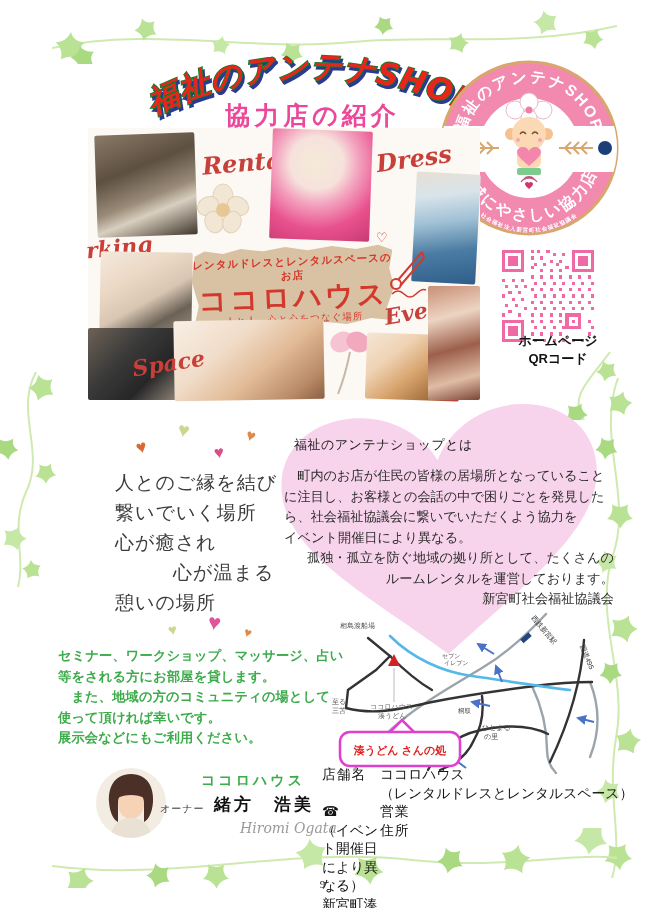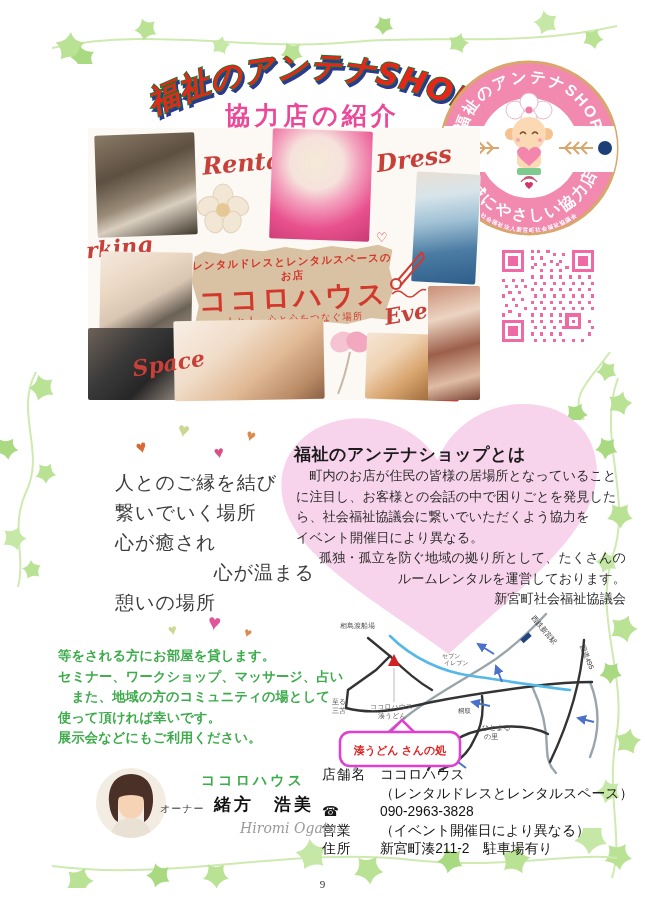--- a/index.html
+++ b/index.html
@@ -33,26 +33,26 @@
     clip-path:polygon(2% 8%,7% 2%,16% 6%,25% 1%,36% 5%,47% 1%,58% 6%,70% 2%,82% 7%,93% 3%,100% 10%,98% 32%,100% 55%,96% 80%,99% 96%,88% 92%,76% 98%,62% 93%,48% 99%,34% 94%,20% 99%,8% 94%,0% 97%,3% 68%,0% 38%);
   }
   #banner .b1{margin-top:9px;font-size:10.5px;font-weight:bold;letter-spacing:1px;}
   #banner .b2{font-size:28px;font-weight:bold;letter-spacing:3px;line-height:30px;}
   #banner .b3{font-size:9.5px;letter-spacing:1px;}
   
   #qr-caption{left:498px;top:332px;width:120px;text-align:center;font-weight:bold;
     font-size:13px;line-height:18px;color:#111;}
   
   #heart-wrap{left:268px;top:396px;width:352px;height:276px;}
-  #heart-heading{left:294px;top:436px;font-size:17px;font-weight:bold;color:#1c1c1c;letter-spacing:.5px;margin-top:7px;}
-  #heart-body{left:296px;top:466px;width:330px;font-size:13.2px;line-height:20.5px;color:#2e2e2e;}
+  #heart-heading{left:294px;top:436px;font-size:13px;font-weight:normal;color:#1c1c1c;letter-spacing:.5px;}
+  #heart-body{left:284px;top:466px;width:330px;font-size:13.2px;line-height:20.5px;color:#2e2e2e;}
   #heart-body .c{text-align:right;}
   
   #poem{left:115px;top:468px;width:200px;font-size:19px;line-height:30px;color:#3c3c3c;letter-spacing:1px;}
-  #poem .indent{padding-left:58px;text-align:right;}
+  #poem .indent{padding-left:58px;}
   .heart-doodle{position:absolute;pointer-events:none;}
   .heart-doodle span{position:absolute;display:block;line-height:1;}
   
   #green-msg{left:58px;top:646px;width:292px;font-size:13.2px;line-height:20.5px;
     color:#3cab4a;font-weight:bold;letter-spacing:.2px;}
   
   #map{left:332px;top:612px;}
   #map text{font-family:"Liberation Sans","DejaVu Sans",sans-serif;}
   
   #shop-info{left:322px;top:766px;width:312px;display:grid;grid-template-columns:58px 1fr;
@@ -277,20 +277,24 @@
         <rect x="2" y="24" width="3" height="3"></rect>
     </g>
     <path fill="#ef6aa5" d="M9,0h1v1h-1z M11,0h1v1h-1z M14,0h1v1h-1z M16,1h1v1h-1z M19,1h1v1h-1z M9,2h1v1h-1z M12,2h1v1h-1z M15,3h1v1h-1z M18,3h1v1h-1z M10,4h1v1h-1z M13,4h1v1h-1z M17,4h1v1h-1z M9,5h1v1h-1z M20,5h1v1h-1z M12,6h1v1h-1z M15,6h1v1h-1z M18,6h1v1h-1z
       M0,9h1v1h-1z M3,9h1v1h-1z M6,9h1v1h-1z M1,11h1v1h-1z M4,11h1v1h-1z M7,11h1v1h-1z M2,13h1v1h-1z M5,13h1v1h-1z M0,14h1v1h-1z M3,15h1v1h-1z M6,15h1v1h-1z M1,17h1v1h-1z M4,17h1v1h-1z M7,18h1v1h-1z M2,19h1v1h-1z M0,20h1v1h-1z M5,20h1v1h-1z
       M9,8h1v1h-1z M12,8h1v1h-1z M15,8h1v1h-1z M18,8h1v1h-1z M21,8h1v1h-1z M24,8h1v1h-1z M27,8h1v1h-1z M10,10h1v1h-1z M13,10h1v1h-1z M16,10h1v1h-1z M19,10h1v1h-1z M22,10h1v1h-1z M25,10h1v1h-1z M28,10h1v1h-1z M9,12h1v1h-1z M12,12h1v1h-1z M15,12h1v1h-1z M18,12h1v1h-1z M21,12h1v1h-1z M24,12h1v1h-1z M27,12h1v1h-1z M10,14h1v1h-1z M13,14h1v1h-1z M16,14h1v1h-1z M19,14h1v1h-1z M22,14h1v1h-1z M25,14h1v1h-1z M28,14h1v1h-1z M9,16h1v1h-1z M12,16h1v1h-1z M15,16h1v1h-1z M18,16h1v1h-1z M21,16h1v1h-1z M24,16h1v1h-1z M27,16h1v1h-1z M10,18h1v1h-1z M13,18h1v1h-1z M16,18h1v1h-1z M19,18h1v1h-1z M22,18h1v1h-1z M25,18h1v1h-1z M28,18h1v1h-1z M9,20h1v1h-1z M12,20h1v1h-1z M15,20h1v1h-1z M18,20h1v1h-1z
       M9,22h1v1h-1z M12,22h1v1h-1z M15,22h1v1h-1z M18,22h1v1h-1z M27,22h1v1h-1z M10,24h1v1h-1z M13,24h1v1h-1z M16,24h1v1h-1z M19,24h1v1h-1z M28,24h1v1h-1z M9,26h1v1h-1z M12,26h1v1h-1z M15,26h1v1h-1z M18,26h1v1h-1z M27,26h1v1h-1z M10,28h1v1h-1z M13,28h1v1h-1z M16,28h1v1h-1z M19,28h1v1h-1z M22,28h1v1h-1z M25,28h1v1h-1z"></path>
     <rect x="20" y="20" width="5" height="5" fill="#ef6aa5"></rect>
     <rect x="21" y="21" width="3" height="3" fill="#ffffff"></rect>
     <rect x="22" y="22" width="1" height="1" fill="#ef6aa5"></rect>
   </svg>
+  <div id="qr-caption" class="abs">
+    <div>ホームページ</div>
+    <div>QRコード</div>
+  </div>
 
   <svg id="heart-wrap" class="abs" width="352" height="276" viewBox="0 0 352 276">
     <path transform="rotate(-5 176 138)" d="M170,258 C95,192 18,144 18,82 C18,40 53,15 94,15 C135,15 165,40 176,64 C187,40 217,15 258,15 C299,15 334,40 334,82 C334,144 257,192 170,258 Z" fill="#f8d3ec"></path>
   </svg>
   <div id="heart-heading" class="abs">福祉のアンテナショップとは</div>
   <div id="heart-body" class="abs">
     <div>　町内のお店が住民の皆様の居場所となっていること</div>
     <div>に注目し、お客様との会話の中で困りごとを発見した</div>
     <div>ら、社会福祉協議会に繋いでいただくよう協力を</div>
     <div>イベント開催日により異なる。</div>
@@ -312,22 +316,22 @@
     <div class="indent">心が温まる</div>
     <div>憩いの場所</div>
   </div>
   <div class="heart-doodle abs" style="left:150px;top:608px;width:120px;height:42px;">
     <span style="left:18px;top:14px;font-size:15px;color:#ccd793;transform:rotate(-12deg);">♥</span>
     <span style="left:58px;top:4px;font-size:22px;color:#e0559a;transform:rotate(8deg);">♥</span>
     <span style="left:94px;top:18px;font-size:13px;color:#dd8a4a;transform:rotate(20deg);">♥</span>
   </div>
 
   <div id="green-msg" class="abs">
+    <div>セミナー、ワークショップ、マッサージ、占い</div>
     <div>等をされる方にお部屋を貸します。</div>
-    <div>セミナー、ワークショップ、マッサージ、占い</div>
     <div>　また、地域の方のコミュニティの場として</div>
     <div>使って頂ければ幸いです。</div>
     <div>展示会などにもご利用ください。</div>
   </div>
 
   <svg id="map" class="abs" width="290" height="162" viewBox="0 0 290 162">
 
     <g stroke="#9aa4ab" stroke-width="2.4" fill="none" stroke-linecap="round">
       <path d="M214,2 C190,28 170,44 150,56 C120,74 95,88 75,104 C55,120 35,140 22,158"></path>
       <path d="M200,74 C210,95 215,118 215,138 C215,148 218,155 224,161"></path>
@@ -379,21 +383,20 @@
       <text x="68" y="142" font-size="11" font-weight="bold" fill="#e01f1f" text-anchor="middle">湊うどん さんの処</text>
     </g>
   </svg>
 
   <div id="shop-info" class="abs">
     <div class="lbl">店舗名</div>
     <div>ココロハウス</div>
     <div class="lbl"></div>
     <div>（レンタルドレスとレンタルスペース）</div>
     <div class="lbl">☎</div>
-    <div>090-2963-3828</div>
     <div class="lbl">営業</div>
     <div>（イベント開催日により異なる）</div>
     <div class="lbl">住所</div>
     <div>新宮町湊211-2　駐車場有り</div>
   </div>
 
   <svg class="abs" style="left:96px;top:768px" width="70" height="70" viewBox="0 0 70 70">
     <defs>
         <clipPath id="av-clip">
           <circle cx="35" cy="35" r="35"></circle>

